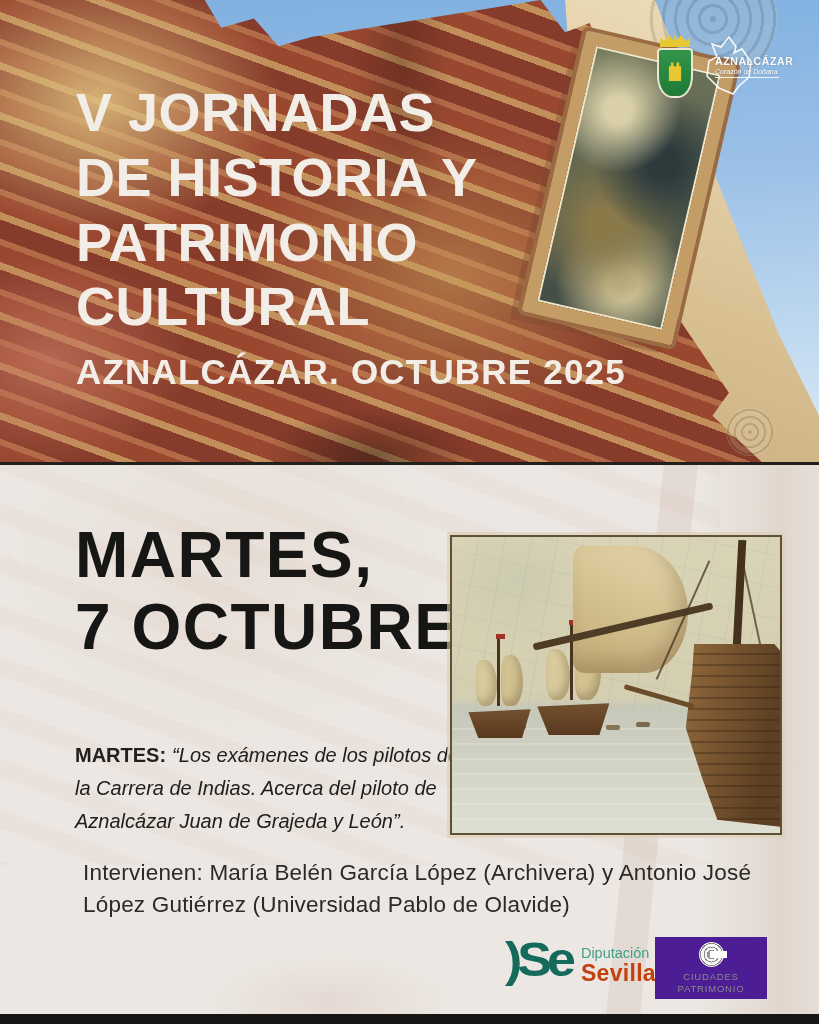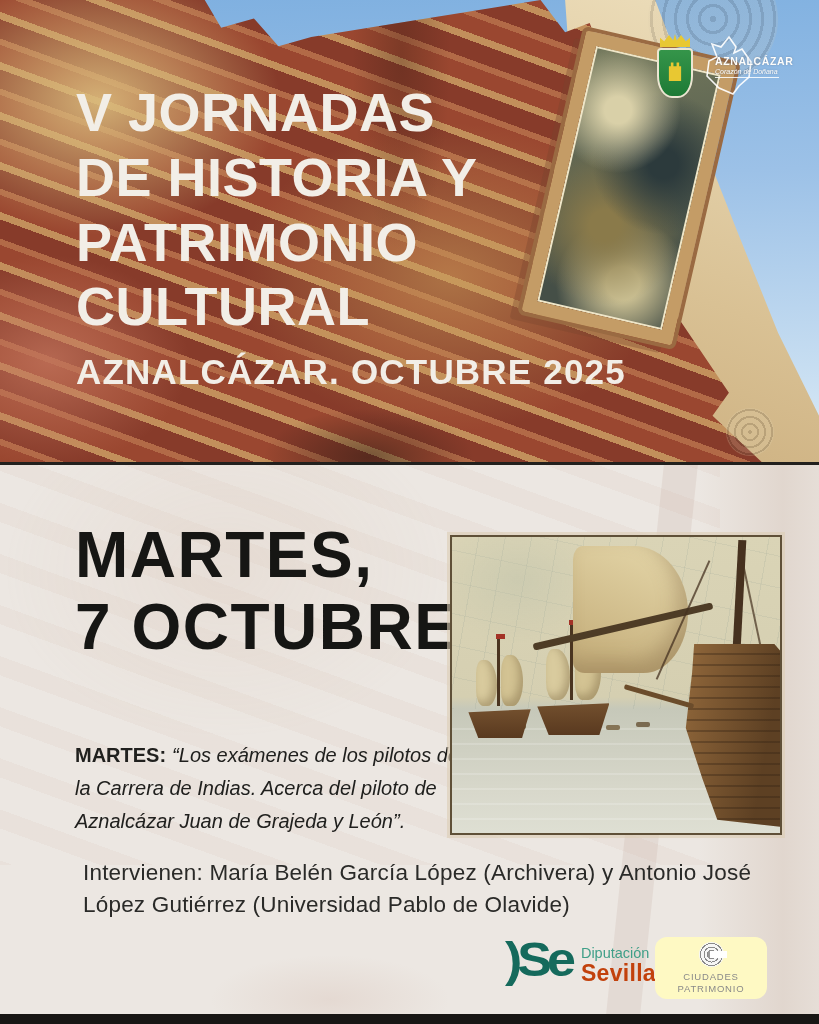--- a/index.html
+++ b/index.html
@@ -114,22 +114,22 @@
   .boat .flag{position:absolute;left:44%;top:-18%;width:9px;height:5px;background:#a33226;}
   .dots{position:absolute;left:8%;top:62%;width:14px;height:5px;background:#6f5f45;border-radius:2px;
     box-shadow:34px 3px 0 #7a6a50,66px -2px 0 #6f5f45,96px 1px 0 #7a6a50,128px 4px 0 #857456,158px 1px 0 #7a6a50;}
 
   
   .dipu{position:absolute;left:505px;top:468px;display:flex;align-items:flex-end;}
   .dipu-mark{font-size:52px;font-weight:800;color:#156a5c;letter-spacing:-5px;line-height:1;transform:scaleY(.92);}
   .dipu-text{margin-left:10px;line-height:1.05;}
   .dipu-l1{font-size:14.5px;color:#3f9f88;}
   .dipu-l2{font-size:23px;font-weight:800;color:#c2410c;letter-spacing:.3px;}
-  .cerv{position:absolute;left:655px;top:472px;width:112px;height:62px;background:#fef9c3;
-    display:flex;flex-direction:column;align-items:center;justify-content:center;border-radius:12px;}
+  .cerv{position:absolute;left:655px;top:472px;width:112px;height:62px;background:#4c1d95;
+    display:flex;flex-direction:column;align-items:center;justify-content:center;}
   .cerv-icon{position:relative;width:25px;height:25px;border-radius:50%;margin-bottom:4px;
     background:repeating-radial-gradient(circle at 50% 50%,#8a8a8a 0 1px,#f6f6f6 1px 3.5px);}
   .cerv-icon::after{content:"";position:absolute;right:-3px;top:9px;width:17px;height:7px;background:#ffffff;border-left:2px solid #9a9a9a;}
   .cerv-l{font-size:9.5px;color:#8a8a8a;letter-spacing:.8px;line-height:1.25;text-align:center;}
 
   .bottom-bar{position:absolute;left:0;bottom:0;width:819px;height:10px;background:#181614;}
 </style>
 </head>
 <body>
 

